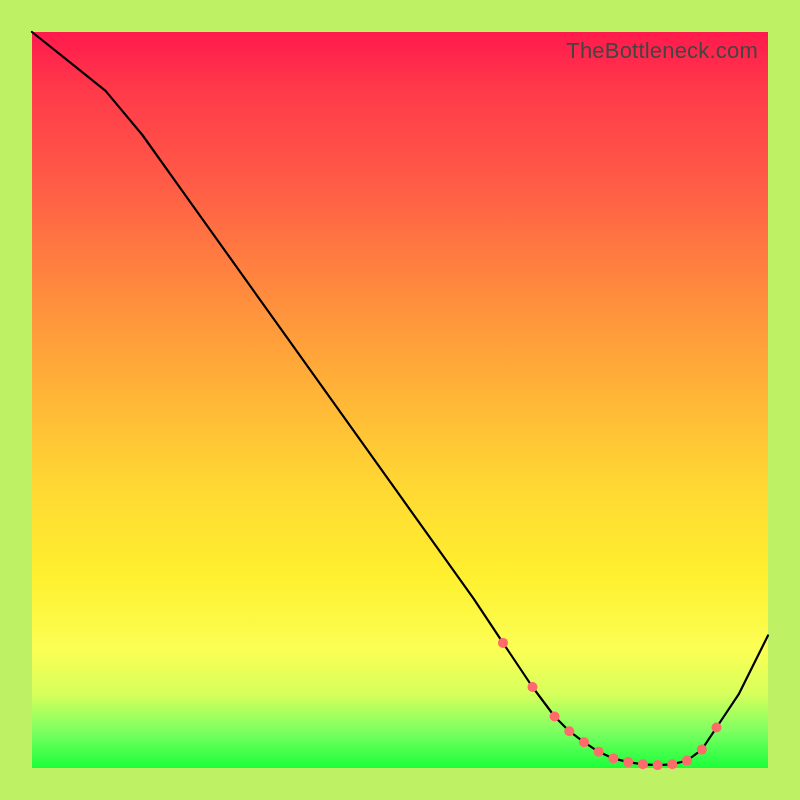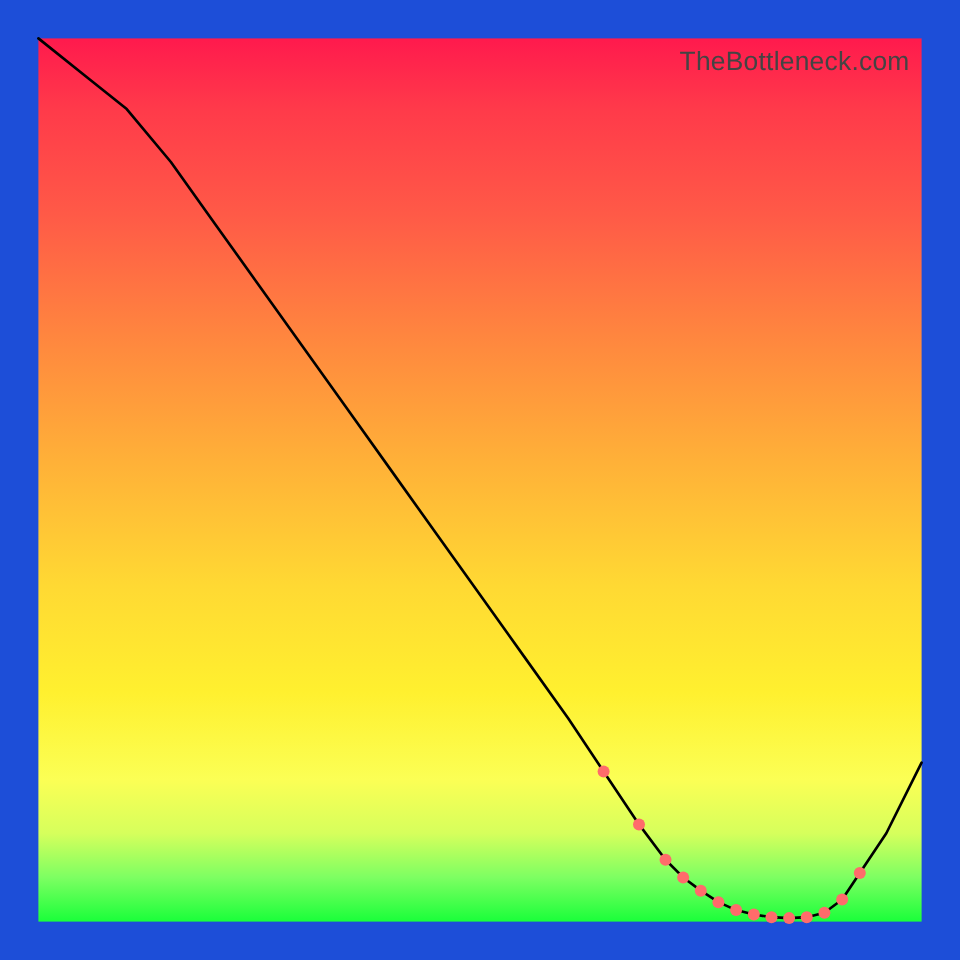--- a/index.html
+++ b/index.html
@@ -8,21 +8,21 @@
     width: 800px;
     height: 800px;
     background: #000;
     overflow: hidden;
     font-family: Arial, Helvetica, sans-serif;
   }
   .frame {
     position: relative;
     width: 800px;
     height: 800px;
-    background: #1d4ed8;
+    background: #bef264;
   }
   .plot {
     position: absolute;
     left: 32px;
     top: 32px;
     width: 736px;
     height: 736px;
     
     background: linear-gradient(to bottom,
       #ff1a4d 0%,

